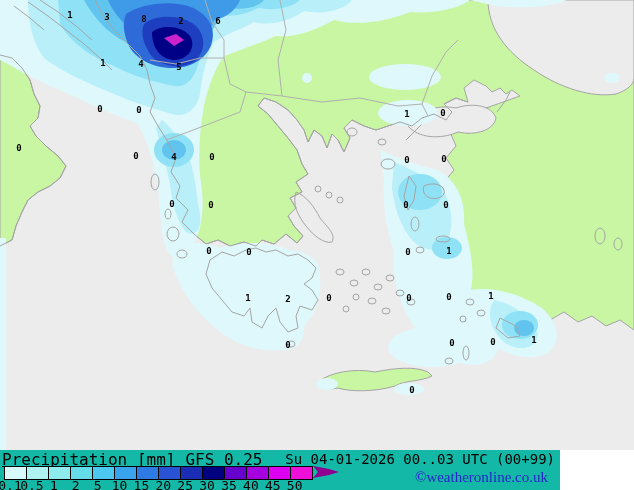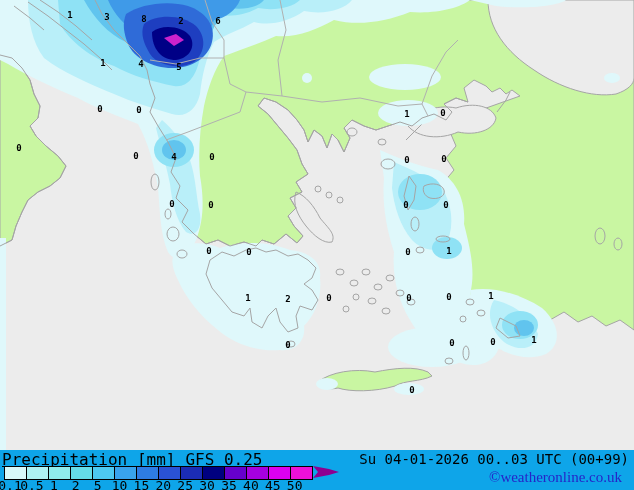--- a/index.html
+++ b/index.html
@@ -1,20 +1,20 @@
 <!DOCTYPE html>
 <html><head>
 <meta charset="utf-8">
 <style>
   html,body{margin:0;padding:0;}
   body{width:634px;height:490px;background:#ffffff;overflow:hidden;
        font-family:"DejaVu Sans Mono","Liberation Mono",monospace;}
   #stage{position:relative;width:634px;height:490px;background:#fff;}
   #map{position:absolute;left:0;top:0;width:634px;height:450px;display:block;}
-  #footer{position:absolute;left:0;top:450px;width:634px;height:40px;background:#0ea5e9;}
+  #footer{position:absolute;left:0;top:450px;width:560px;height:40px;background:#14b8a6;}
   .title-line{position:absolute;left:2px;top:0px;font-size:16px;color:#000;white-space:nowrap;}
   .title-underline{text-decoration:underline;}
   .title-gap{display:inline-block;width:10px;}
   #colorbar{position:absolute;left:4px;top:16px;height:12px;display:flex;
             border:1px solid #000;}
   #colorbar .cell{width:21px;height:12px;border-right:1px solid #000;}
   #colorbar .cell:last-child{border-right:none;}
   #bar-arrow{position:absolute;left:313px;top:16px;}
   #ticks{position:absolute;left:0;top:28px;height:12px;width:340px;font-size:13px;color:#000;}
   #ticks span{position:absolute;top:0;transform:translateX(-50%);}

